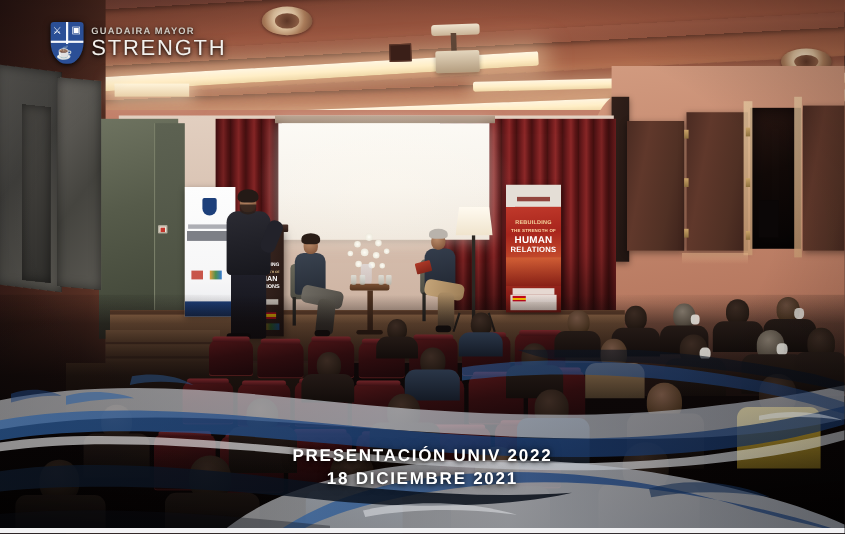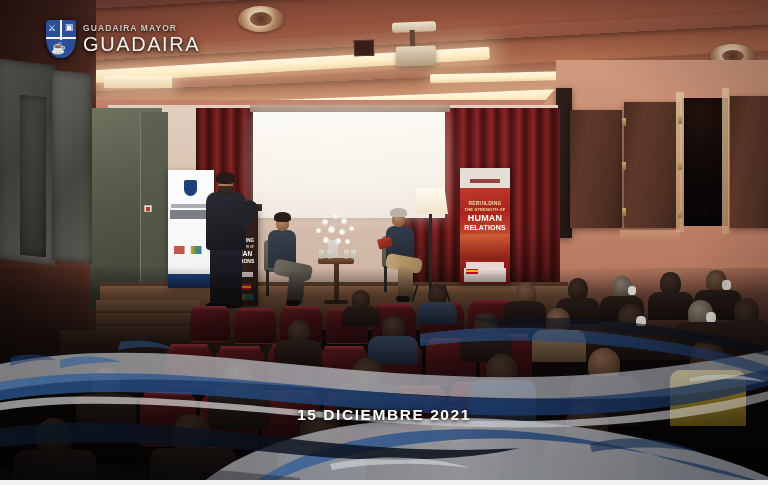--- a/index.html
+++ b/index.html
@@ -913,22 +913,23 @@
   <div class="logo-wrap">
     <div class="shield">
       <div class="shield-cross-v"></div>
       <div class="shield-cross-h"></div>
       <div class="q q-tl">⚔</div>
       <div class="q q-tr">▣</div>
       <div class="q q-bot">☕</div>
     </div>
     <div class="logo-text">
       <div class="logo-sub">GUADAIRA MAYOR</div>
-      <div class="logo-main">GUADAIRA</div>
+      <div class="logo-main">STRENGTH</div>
     </div>
   </div>
 
   <div class="caption">
-    <div class="cap-line">15 DICIEMBRE 2021</div>
+    <div class="cap-line">PRESENTACIÓN UNIV 2022</div>
+    <div class="cap-line">18 DICIEMBRE 2021</div>
   </div>
 
   <div class="bottom-strip"></div>
 </div>
 
 </body></html>

